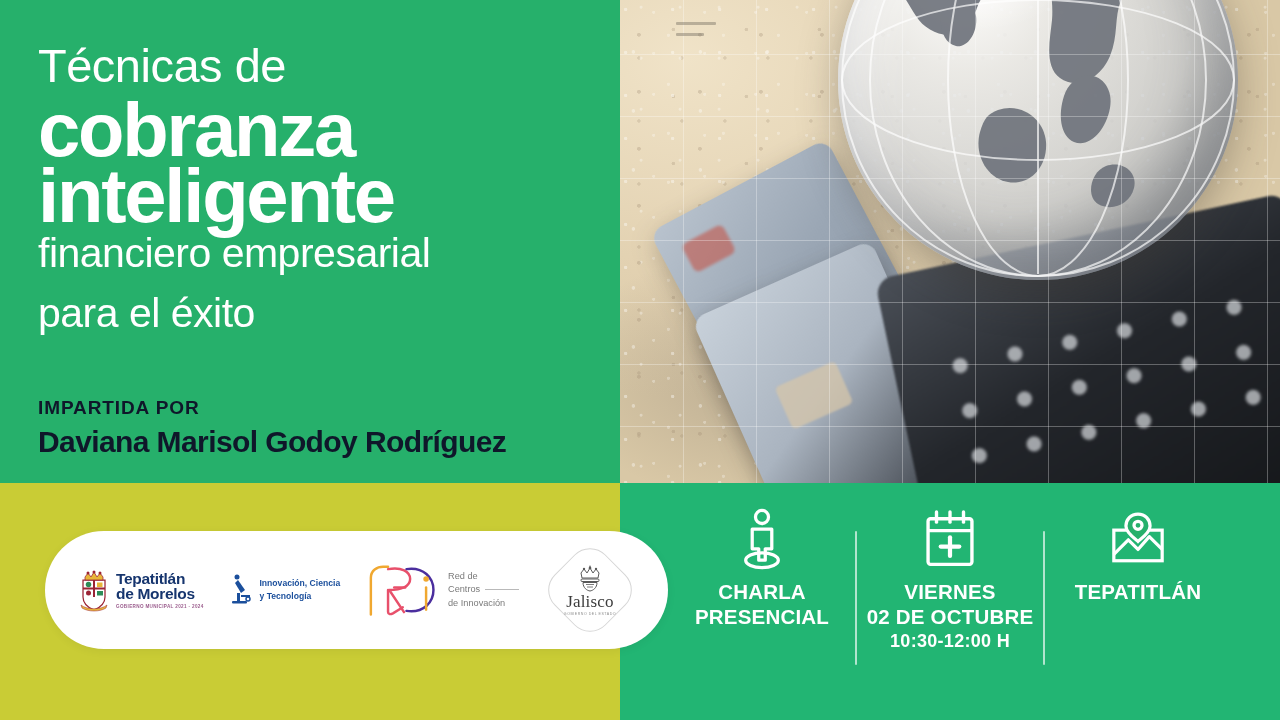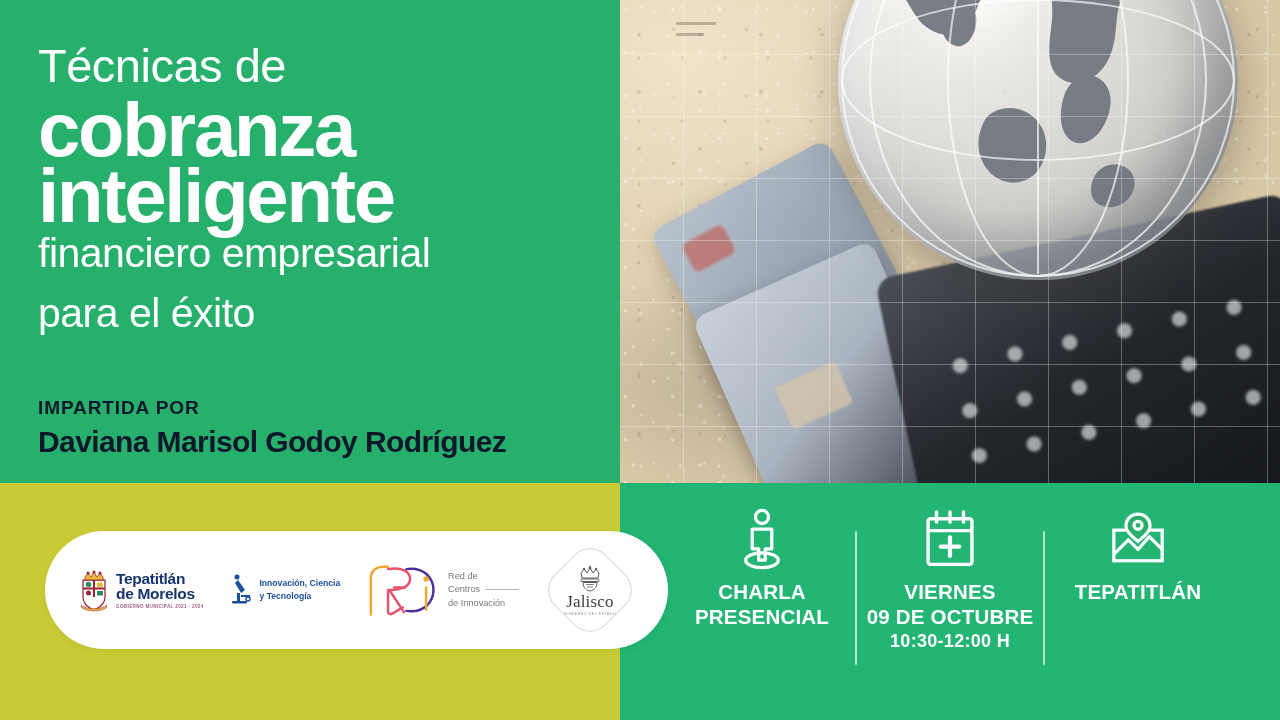--- a/index.html
+++ b/index.html
@@ -566,21 +566,21 @@
           <line x1="16" y1="2" x2="16" y2="14" stroke="#ffffff" stroke-width="4" stroke-linecap="round"></line>
           <line x1="32" y1="2" x2="32" y2="14" stroke="#ffffff" stroke-width="4" stroke-linecap="round"></line>
           <line x1="48" y1="2" x2="48" y2="14" stroke="#ffffff" stroke-width="4" stroke-linecap="round"></line>
           <rect x="6" y="10" width="52" height="54" rx="3" fill="none" stroke="#ffffff" stroke-width="4"></rect>
           <line x1="6" y1="24" x2="58" y2="24" stroke="#ffffff" stroke-width="4"></line>
           <line x1="32" y1="32" x2="32" y2="54" stroke="#ffffff" stroke-width="5" stroke-linecap="round"></line>
           <line x1="21" y1="43" x2="43" y2="43" stroke="#ffffff" stroke-width="5" stroke-linecap="round"></line>
         </svg>
       </div>
       <div class="info-line">VIERNES</div>
-      <div class="info-line">09 DE OCTUBRE</div>
+      <div class="info-line">02 DE OCTUBRE</div>
       <div class="info-line small">10:30-12:00 H</div>
     </div>
 
     <div class="info-divider"></div>
 
     <div class="info-col">
       <div class="info-icon">
         <svg viewBox="0 0 72 66" width="58" height="54" aria-hidden="true">
           <rect x="6" y="22" width="60" height="38" fill="none" stroke="#ffffff" stroke-width="4"></rect>
           <path d="M6 52 L24 34 L36 46 L50 30 L66 46" fill="none" stroke="#ffffff" stroke-width="4" stroke-linejoin="round"></path>

